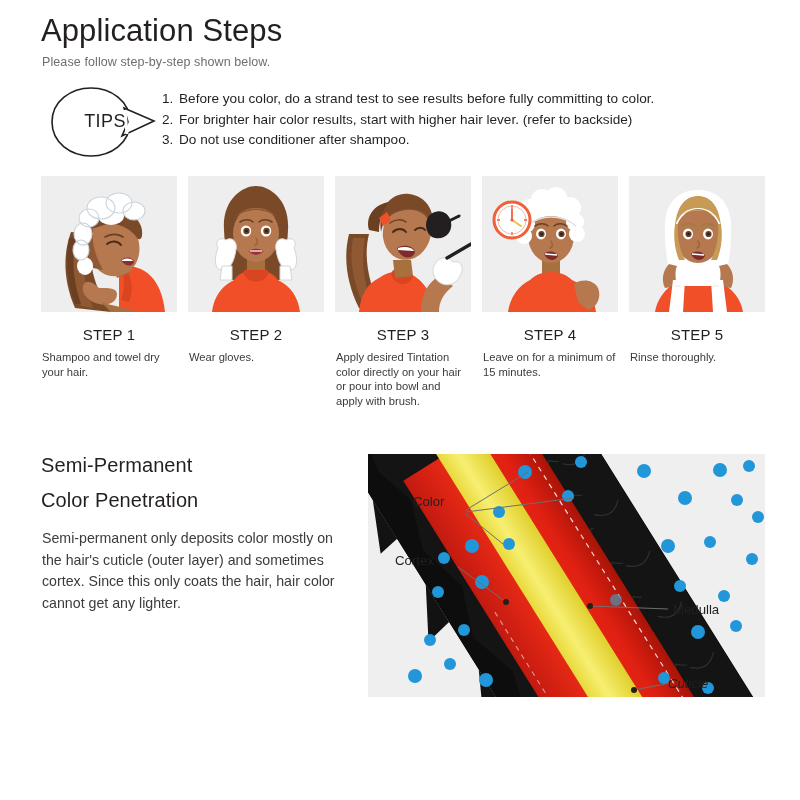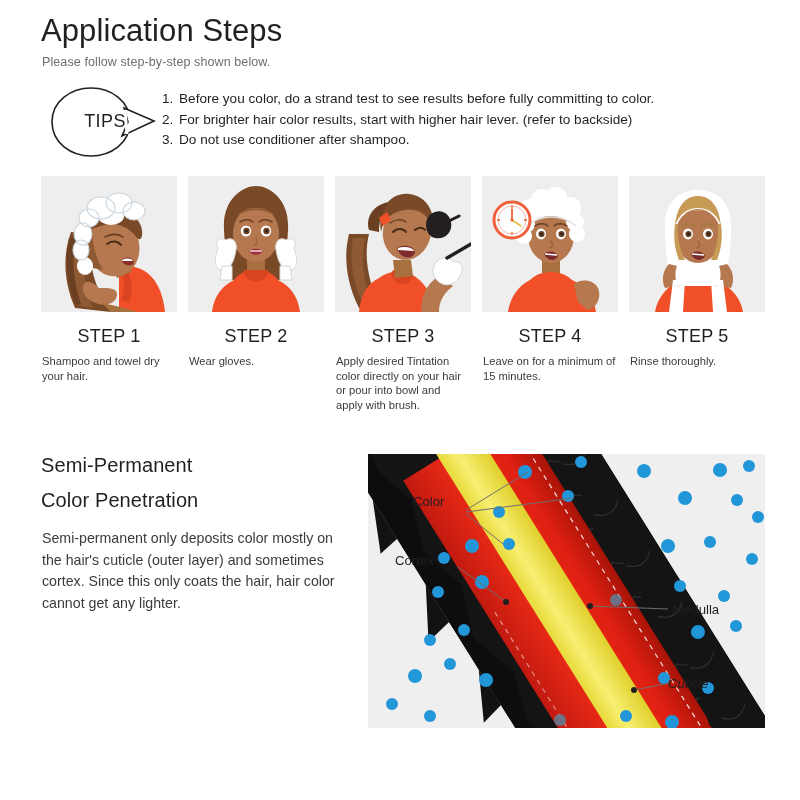--- a/index.html
+++ b/index.html
@@ -42,21 +42,21 @@
   
   .steps{position:absolute;left:41px;top:176px;width:722px;display:flex;}
   .step{width:136px;margin-right:11px;}
   .step:last-child{margin-right:0;}
   .thumb{
     width:136px;height:136px;background:#eeeeee;
     position:relative;overflow:hidden;
   }
   .thumb svg{display:block;width:136px;height:136px;}
   .step-title{
-    text-align:center;font-size:18px;color:#231f20;
+    text-align:center;font-size:15px;color:#231f20;
     margin-top:14px;letter-spacing:.2px;
   }
   .step-desc{
     text-align:left;font-size:11.2px;line-height:14.6px;
     color:#3b3b3b;margin-top:7px;padding:0 1px;
   }
 
   
   .sec2-title{
     position:absolute;left:41px;top:448px;
@@ -64,21 +64,21 @@
     color:#231f20;letter-spacing:.1px;
   }
   .sec2-body{
     position:absolute;left:42px;top:528px;width:310px;
     font-size:14.2px;line-height:21.5px;color:#3b3b3b;
   }
 
   
   .diagram{
     position:absolute;left:368px;top:454px;
-    width:397px;height:274px;background:#15803d;overflow:hidden;
+    width:397px;height:243px;background:#15803d;overflow:hidden;
   }
   .diagram svg{display:block;}
   .dlabel{
     position:absolute;font-size:13.2px;color:#231f20;
     white-space:nowrap;
   }
   .dl-color{left:45px;top:40px;}
   .dl-cortex{left:27px;top:99px;}
   .dl-medulla{left:305px;top:148px;}
   .dl-cuticle{left:300px;top:222px;font-style:italic;}

